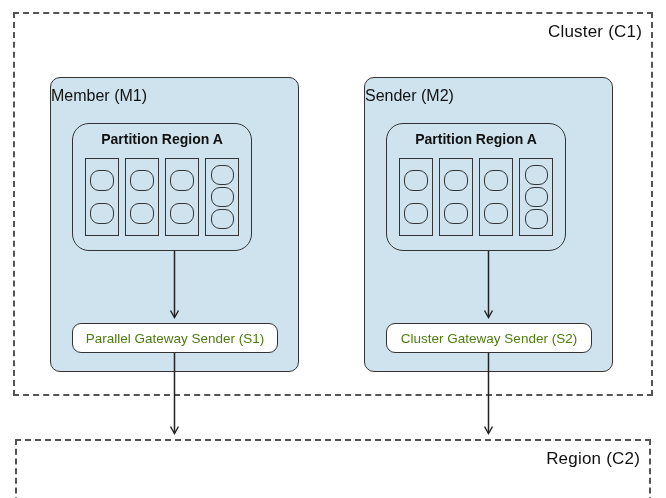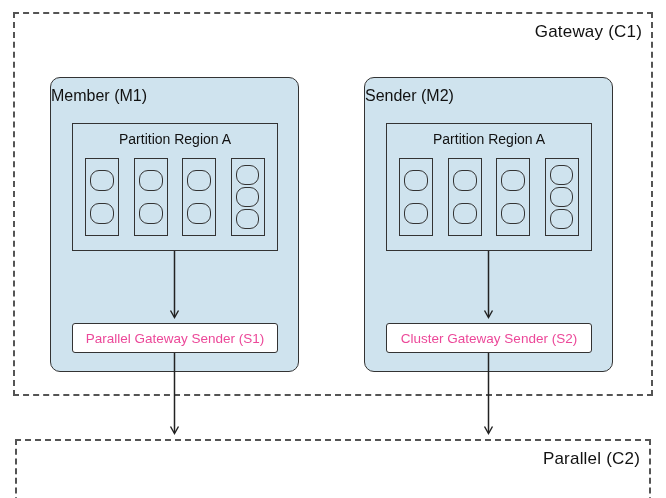--- a/index.html
+++ b/index.html
@@ -53,25 +53,26 @@
     left: 0;
     width: 100%;
     font-size: 16px;
     color: #111111;
   }
   
   .partition {
     position: absolute;
     left: 21px;
     top: 45px;
-    width: 206px;
+    width: 180px;
     height: 128px;
     border: 1.5px solid #333333;
-    border-radius: 0;
-    box-sizing: border-box;
+    border-radius: 17px;
+    box-sizing: border-box;
+    font-weight: bold;
   }
   .partition-label {
     position: absolute;
     top: 7px;
     left: 0;
     width: 100%;
     text-align: center;
     font-size: 14px;
     color: #111111;
   }
@@ -107,46 +108,46 @@
   .bucket.tight .entry { width: 23px; height: 20px; }
   
   .sender {
     position: absolute;
     left: 21px;
     top: 245px;
     width: 206px;
     height: 30px;
     background: #ffffff;
     border: 1.5px solid #333333;
-    border-radius: 3px;
+    border-radius: 9px;
     box-sizing: border-box;
     display: flex;
     align-items: center;
     justify-content: center;
     font-size: 13.5px;
-    color: #ec4899;
+    color: #4d7c0f;
     white-space: nowrap;
   }
   
   #arrows {
     position: absolute;
     left: 0;
     top: 0;
     width: 666px;
     height: 498px;
     pointer-events: none;
   }
 </style>
 </head>
 <body>
 
 <div id="stage">
 
   <div class="cluster" id="cluster1">
-    <div class="cluster-label">Gateway (C1)</div>
+    <div class="cluster-label">Cluster (C1)</div>
   </div>
 
   <div class="member" id="member1">
     <div class="member-label">Member (M1)</div>
     <div class="partition">
       <div class="partition-label">Partition Region A</div>
       <div class="buckets">
           <div class="bucket">
             <div class="entry"></div>
             <div class="entry"></div>
@@ -190,21 +191,21 @@
             <div class="entry"></div>
             <div class="entry"></div>
             <div class="entry"></div>
           </div>
         </div>
     </div>
     <div class="sender">Cluster Gateway Sender (S2)</div>
   </div>
 
   <div class="cluster" id="cluster2">
-    <div class="cluster-label">Parallel (C2)</div>
+    <div class="cluster-label">Region (C2)</div>
   </div>
 
   <svg id="arrows" viewBox="0 0 666 498" xmlns="http://www.w3.org/2000/svg">
     <defs>
       <marker id="vhead" markerWidth="11" markerHeight="11" refX="7.5" refY="5" orient="auto" markerUnits="userSpaceOnUse">
         <path d="M 1 1 L 8 5 L 1 9" fill="none" stroke="#222222" stroke-width="1.4"></path>
       </marker>
     </defs>
     <line x1="174.5" y1="251" x2="174.5" y2="317" stroke="#222222" stroke-width="1.5" marker-end="url(#vhead)"></line>
     <line x1="174.5" y1="353" x2="174.5" y2="433" stroke="#222222" stroke-width="1.5" marker-end="url(#vhead)"></line>

